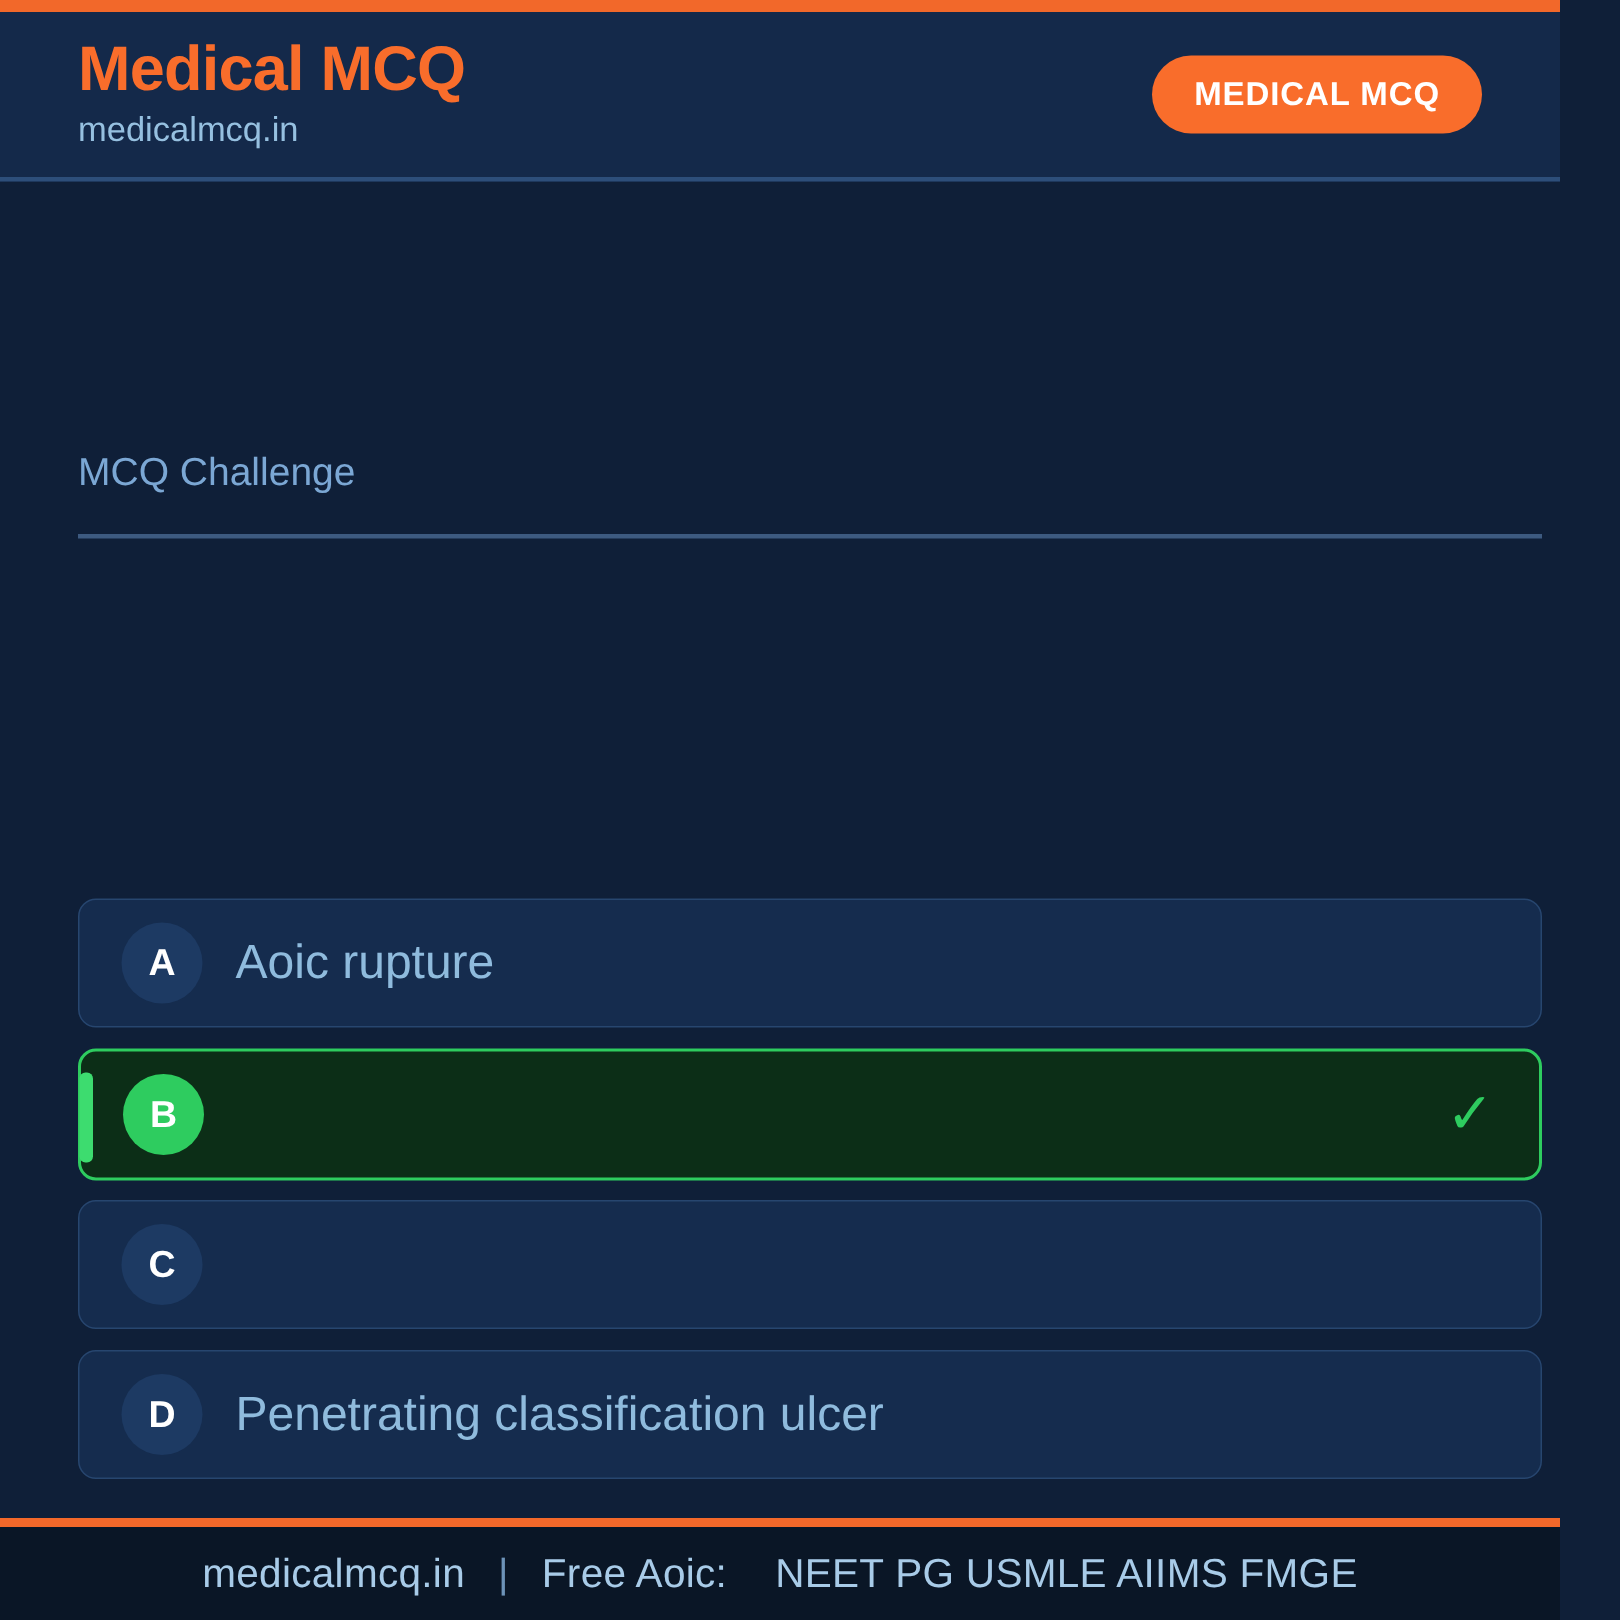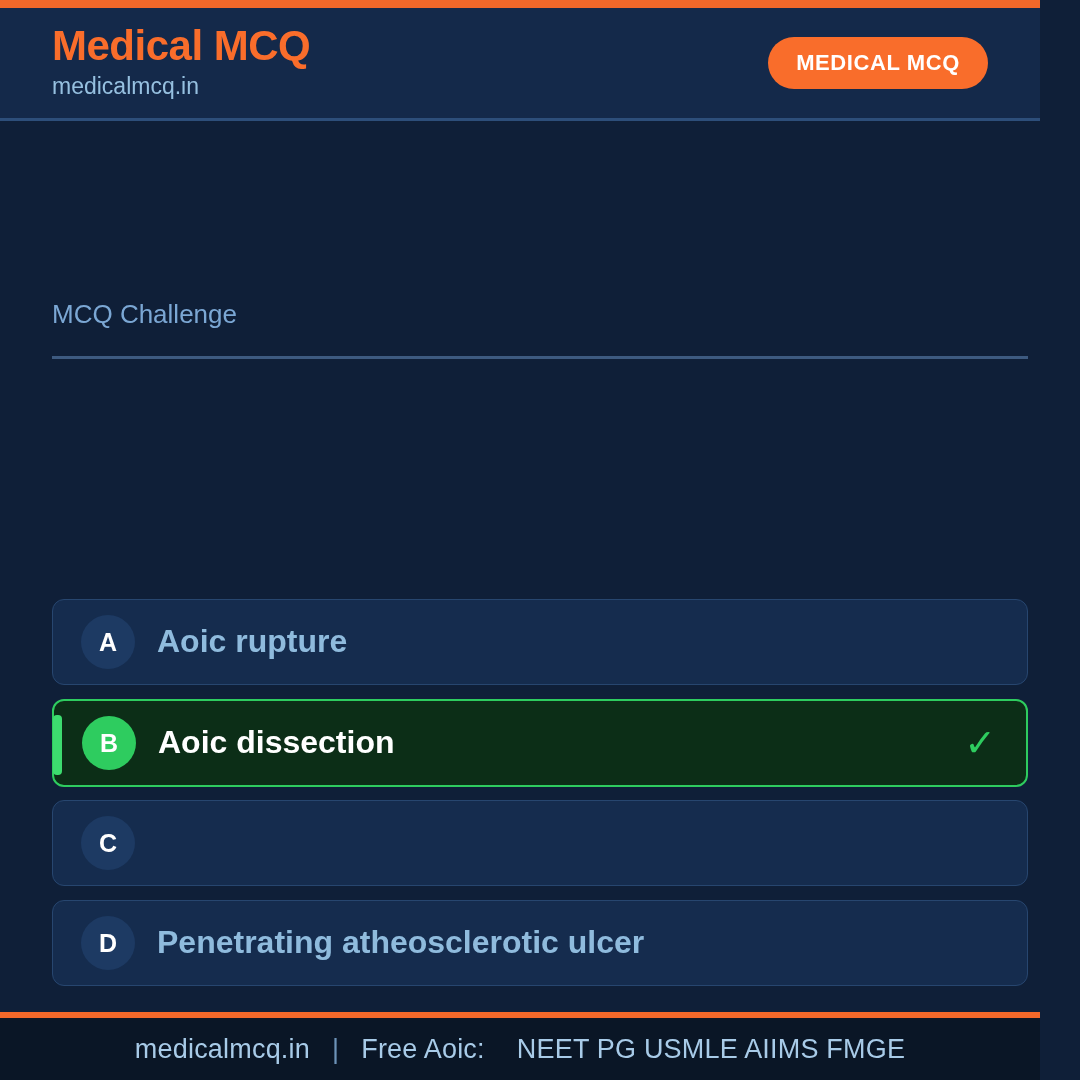--- a/index.html
+++ b/index.html
@@ -145,21 +145,20 @@
     align-items: center;
     justify-content: center;
   }
   .option.correct .letter { background: #2ecc5f; }
   .opt-text {
     margin-left: 22px;
     font-size: 32px;
     color: #8fbbdd;
     line-height: 1.1;
     white-space: nowrap;
-    font-weight: bold;
   }
   .option.correct .opt-text { color: #ffffff; }
   .check {
     position: absolute;
     right: 30px;
     top: 50%;
     transform: translateY(-50%);
     color: #2ecc5f;
     font-size: 38px;
     line-height: 1;
@@ -216,31 +215,30 @@
     <div class="options">
 
       <div class="option">
         <div class="letter">A</div>
         <div class="opt-text">Aoic rupture</div>
       </div>
 
       <div class="option correct">
         <div class="accent-bar"></div>
         <div class="letter">B</div>
-        <div class="opt-text">Aoic dissection</div>
         <div class="check">✓</div>
       </div>
 
       <div class="option">
         <div class="letter">C</div>
       </div>
 
       <div class="option">
         <div class="letter">D</div>
-        <div class="opt-text">Penetrating atheosclerotic ulcer</div>
+        <div class="opt-text">Penetrating classification ulcer</div>
       </div>
 
     </div>
   </div>
 
   <div class="footer-accent"></div>
 
   <div class="footer">
     <span class="footer-text">medicalmcq.in</span>
     <span class="footer-text footer-sep">|</span>

